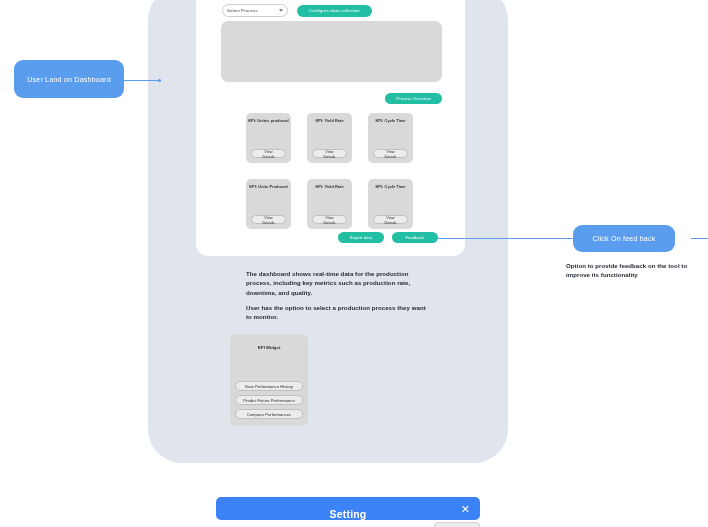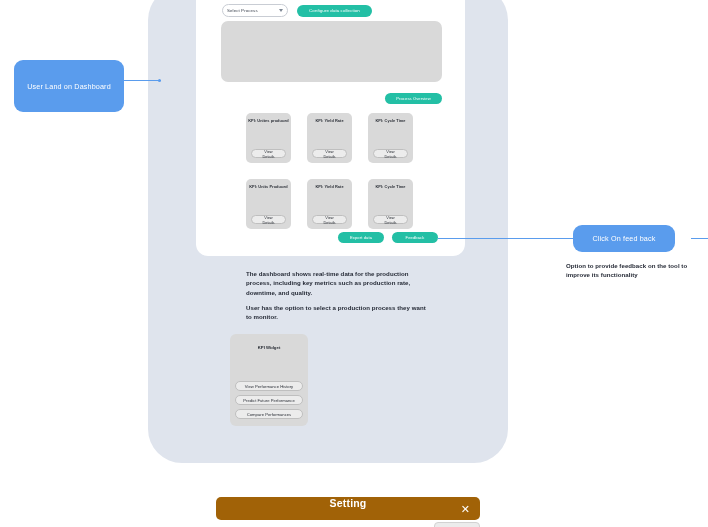--- a/index.html
+++ b/index.html
@@ -198,21 +198,21 @@
     position: absolute;
     background: #5a9ced;
     color: #ffffff;
     border-radius: 9px;
     display: flex;
     align-items: center;
     justify-content: center;
     font-size: 7.2px;
     letter-spacing: .15px;
   }
-  .callout-left { left: 14px; top: 60px; width: 110px; height: 52px; }
+  .callout-left { left: 14px; top: 60px; width: 110px; height: 38px; }
   .callout-right { left: 573px; top: 225px; width: 102px; height: 27px; }
 
   .conn-line {
     position: absolute;
     background: #5a9ced;
     height: 1px;
   }
   .conn-left { left: 124px; top: 80px; width: 37px; }
   .conn-right-a { left: 438px; top: 238px; width: 135px; }
   .conn-right-b { left: 691px; top: 238px; width: 17px; }
@@ -233,24 +233,24 @@
     font-weight: bold;
     color: #1f2430;
     letter-spacing: .05px;
   }
 
   
   .settings-bar {
     position: absolute;
     left: 216px; top: 497px;
     width: 264px; height: 23px;
-    background: #a16207;
+    background: #3b82f6;
     border-radius: 5px;
     display: flex;
-    align-items: flex-start;
+    align-items: flex-end;
     justify-content: center;
     position: absolute;
   }
   .settings-title {
     color: #ffffff;
     font-size: 10.5px;
     font-weight: bold;
     letter-spacing: .2px;
   }
   .settings-close {

